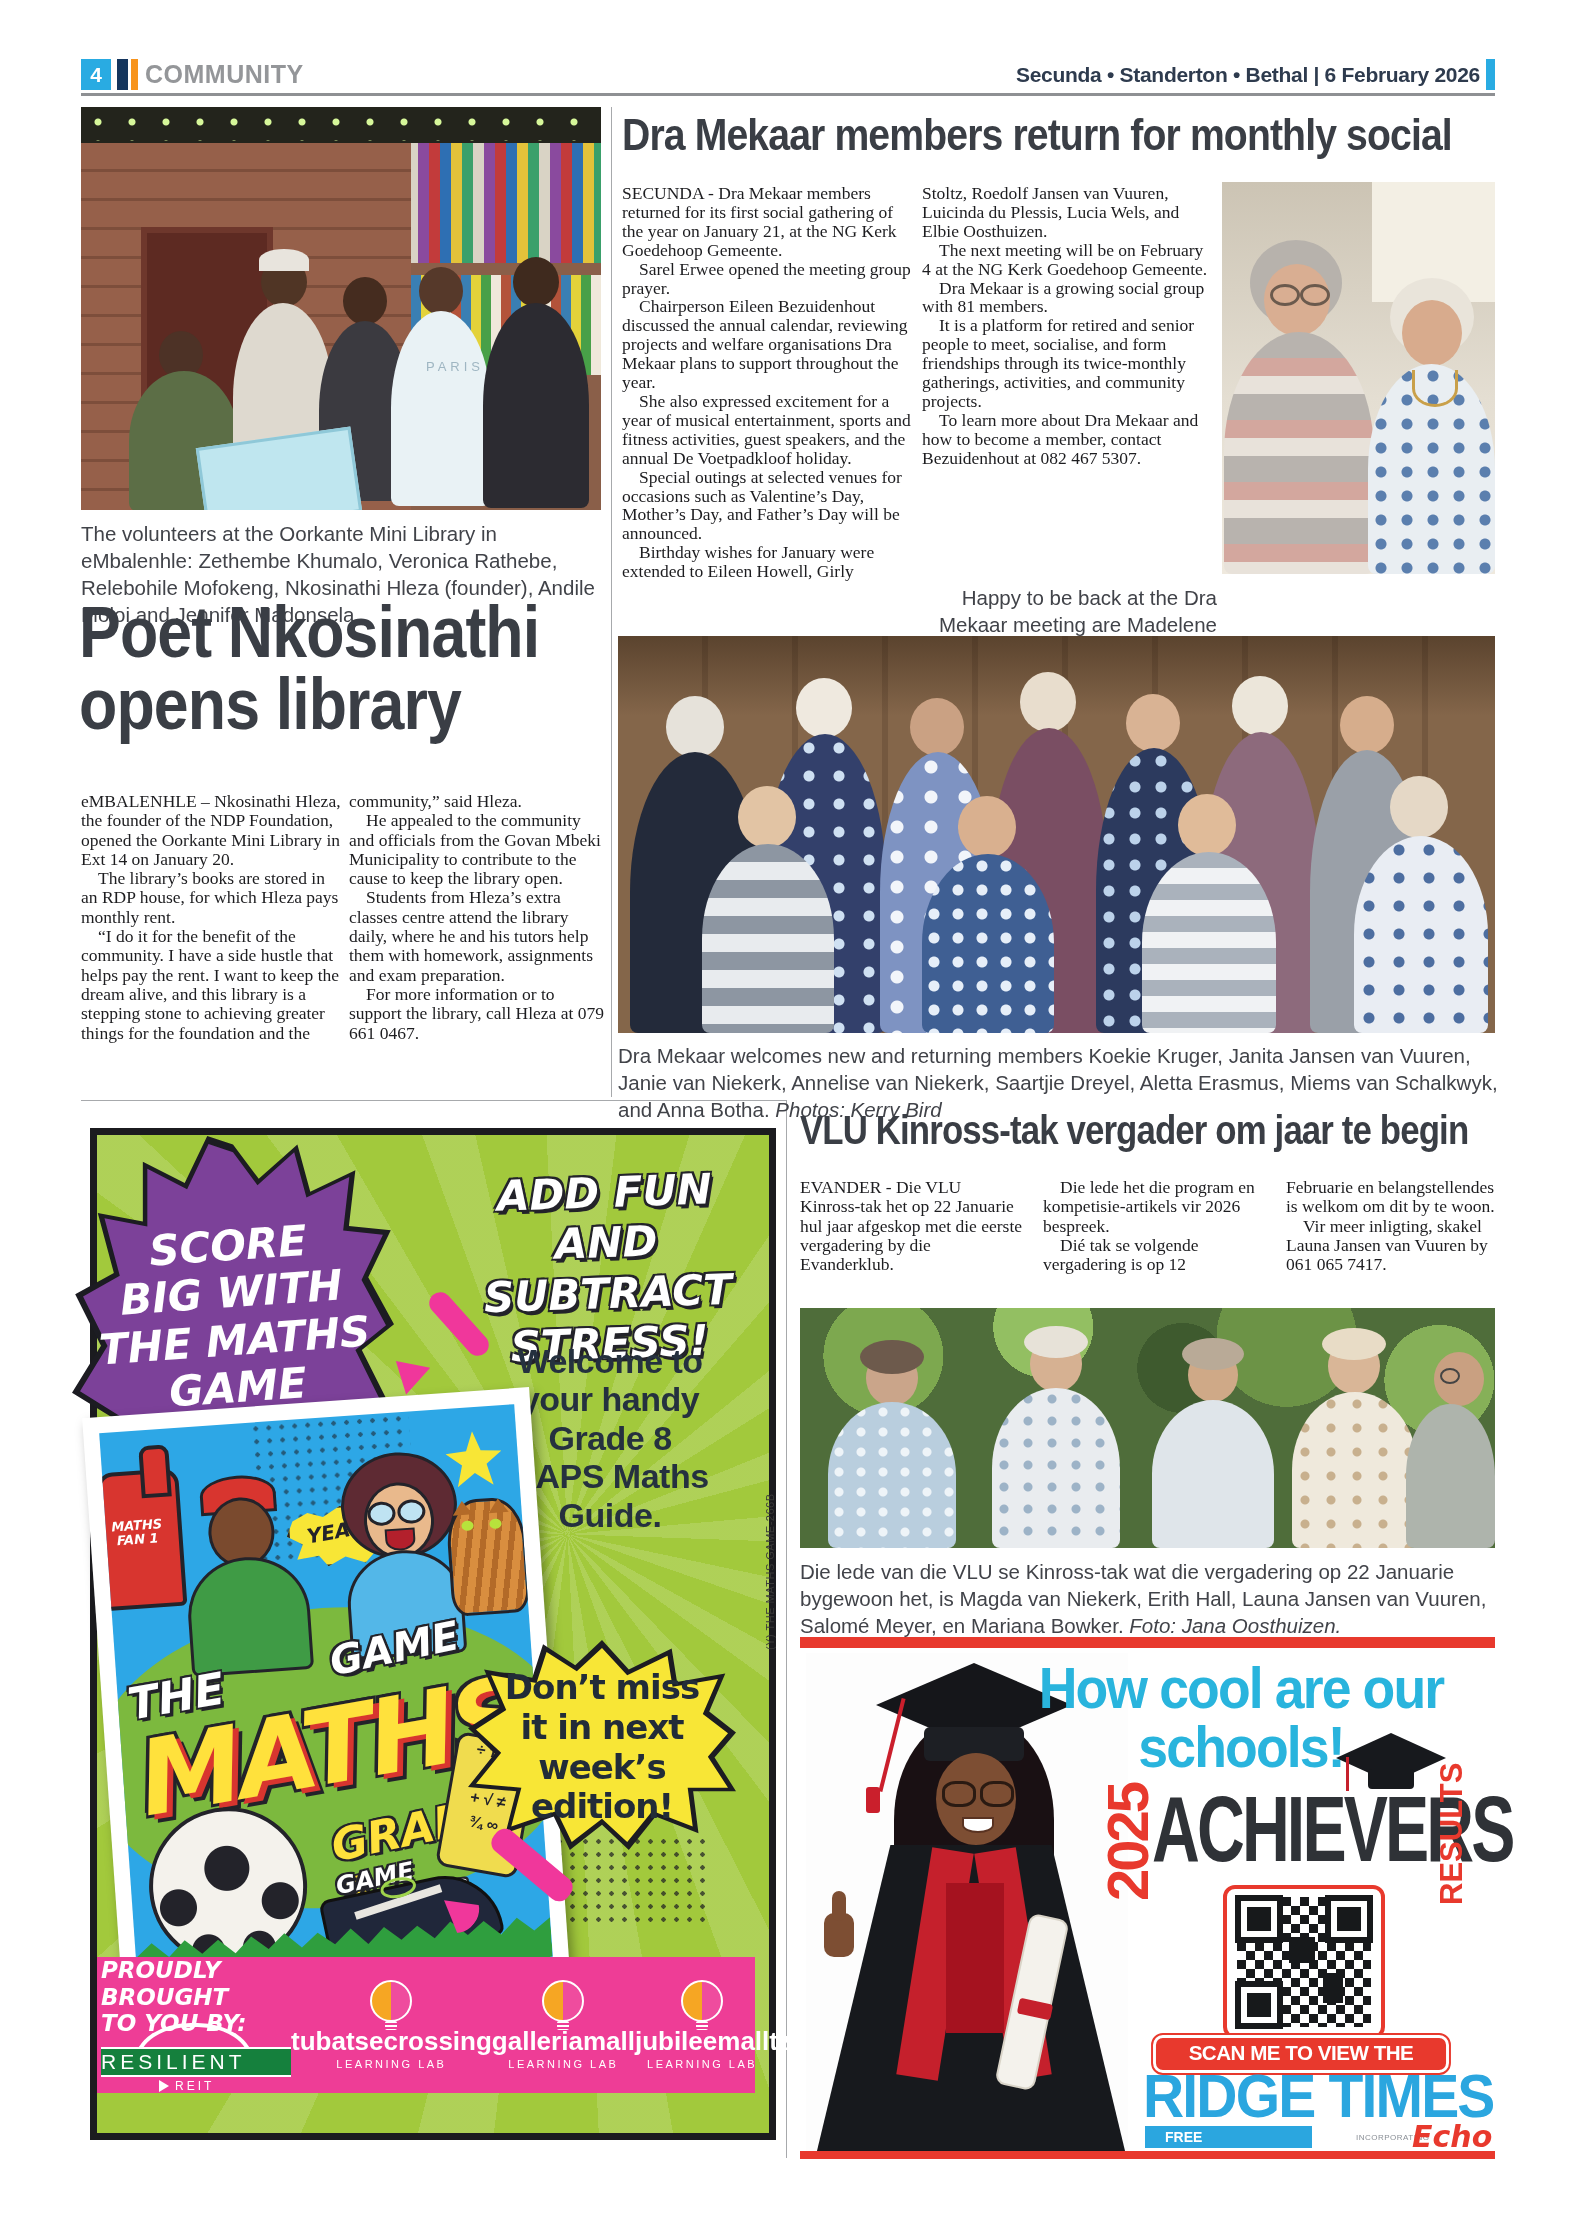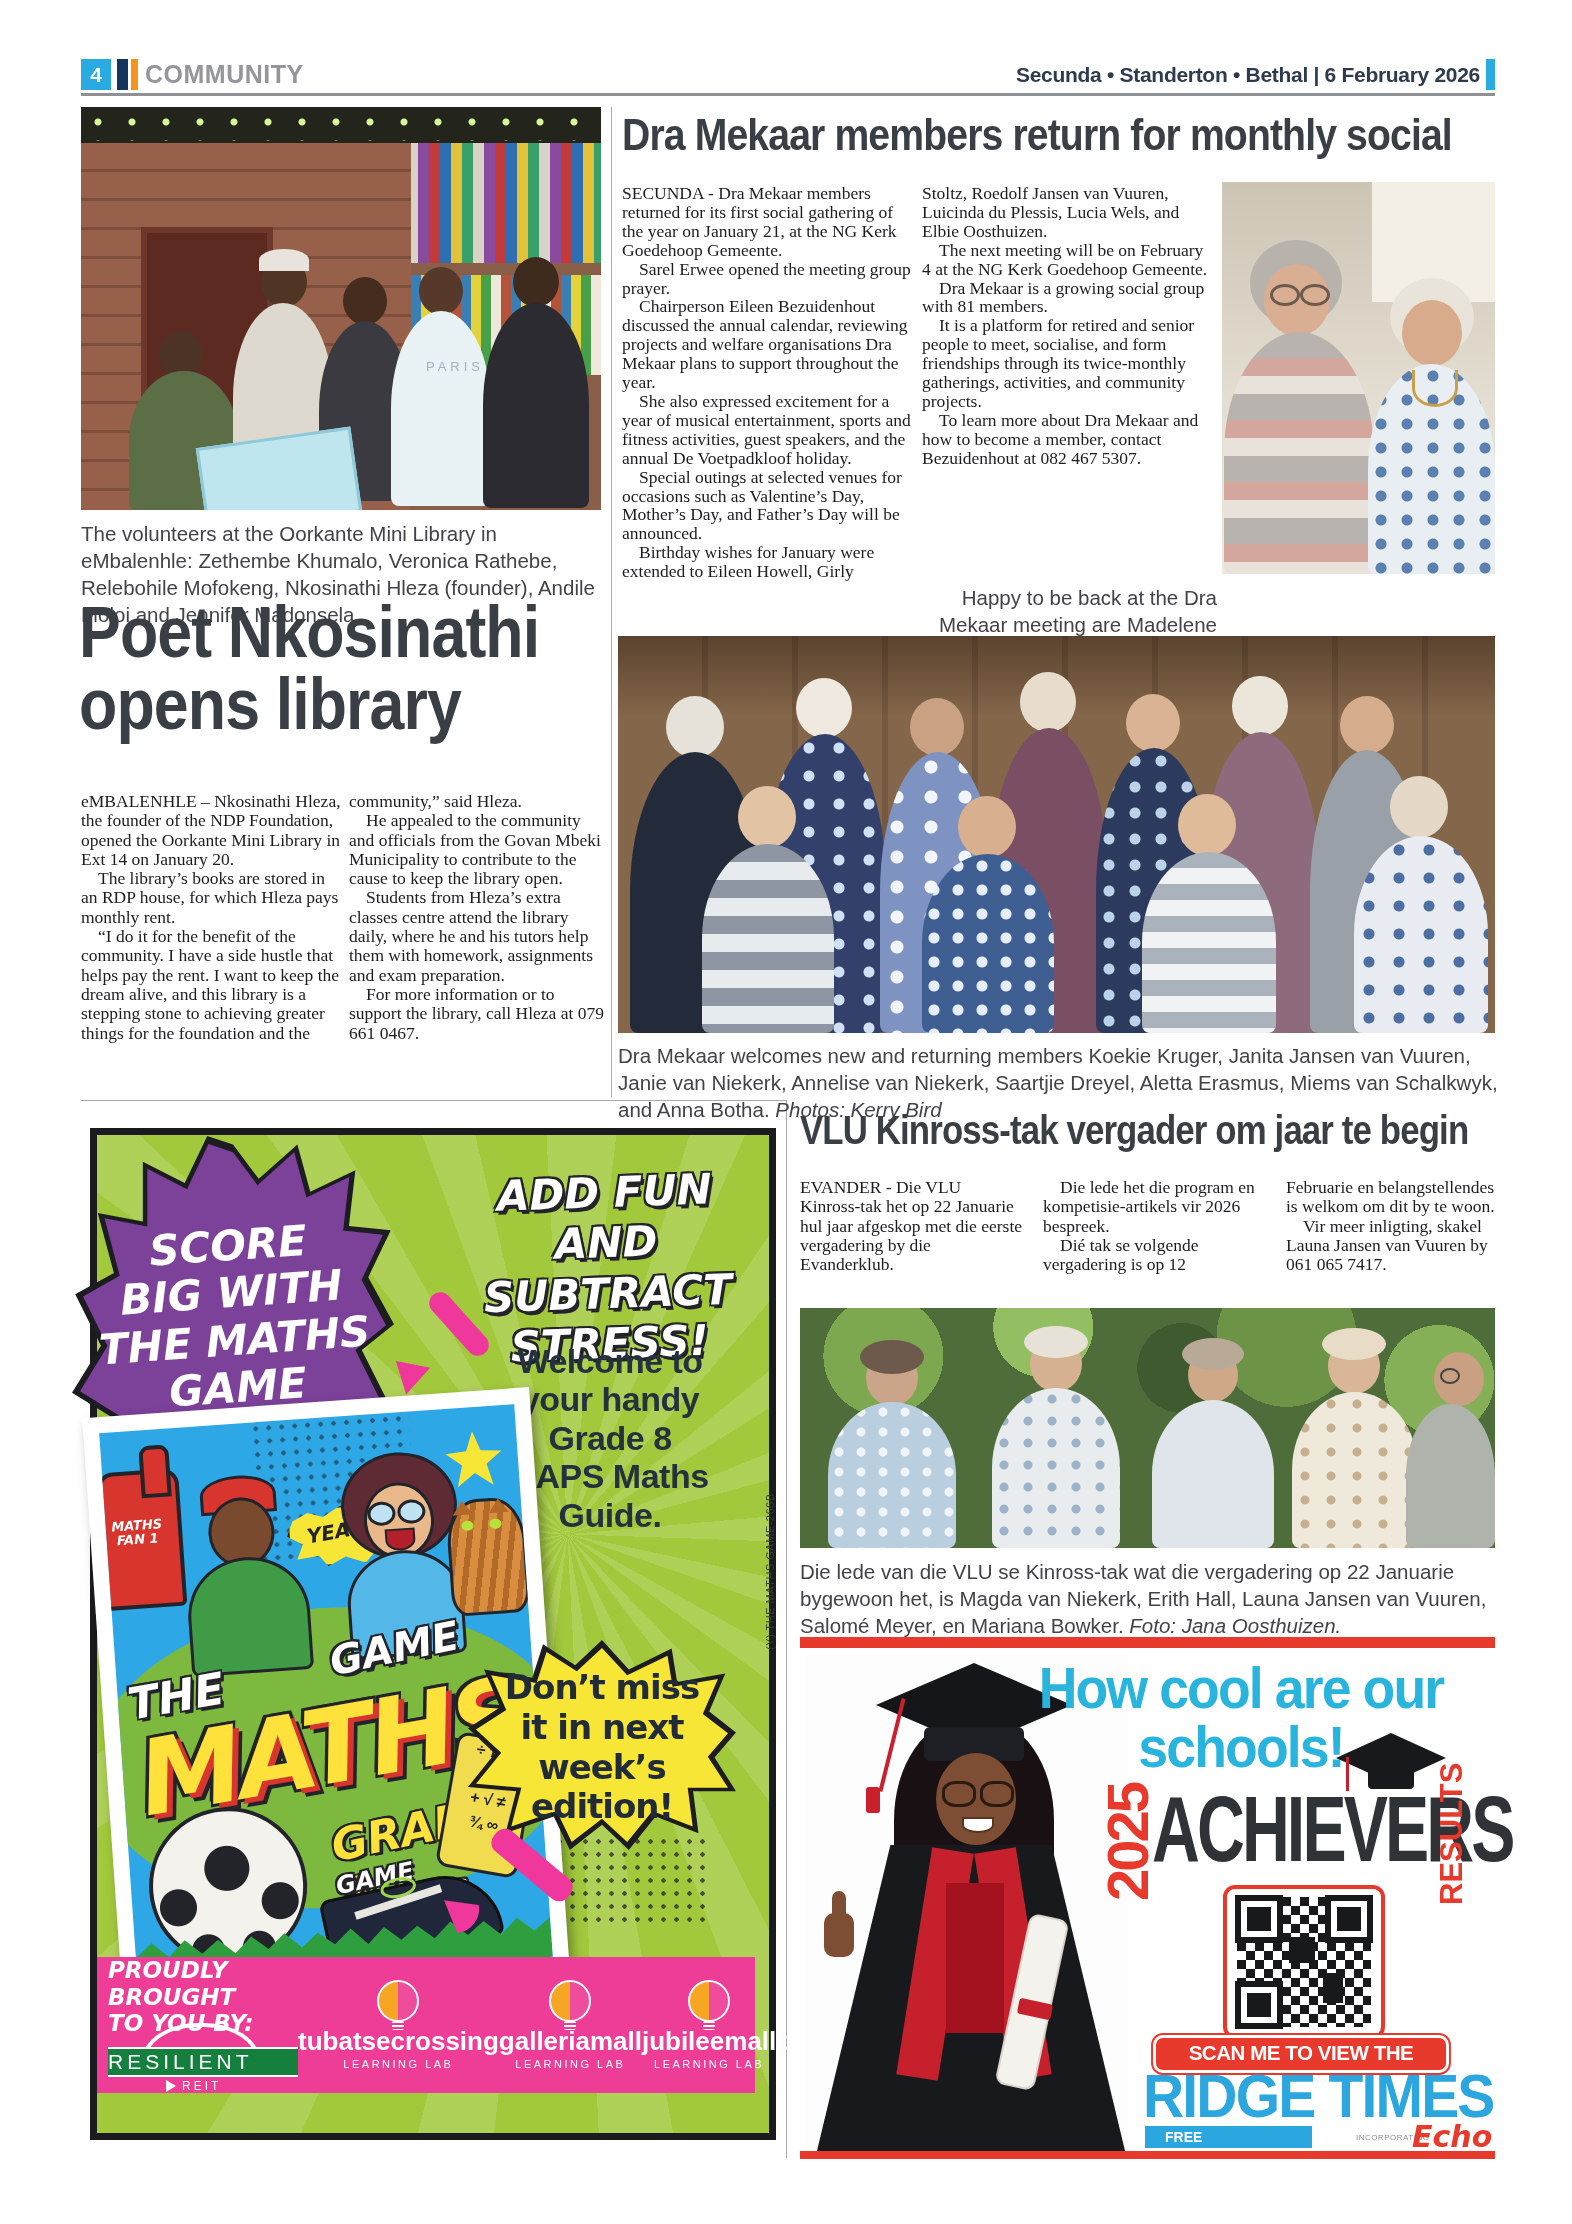--- a/index.html
+++ b/index.html
@@ -285,21 +285,21 @@
       <div>edition!</div>
     </div>
   </div>
 
   <div class="abs parrow" style="left:440px;top:1838px;width:130px;height:110px;">
     <div class="shaft" style="left:44px;top:14px;width:96px;height:26px;transform:rotate(40deg);"></div>
     <div class="head" style="left:0px;top:52px;border-width:22px 38px 22px 0;border-right-color:#f0379b;transform:rotate(38deg);"></div>
   </div>
 
   <div class="abs" style="left:97px;top:1957px;width:658px;height:136px;background:#ee3d96;display:flex;align-items:center;">
-    <div style="width:228px;padding-left:11px;">
+    <div style="width:228px;padding-left:4px;">
       <div class="comic" style="color:#fff;font-size:23px;line-height:1.15;">
         <div>PROUDLY BROUGHT</div>
         <div>TO YOU BY:</div>
       </div>
       <div style="position:relative;margin-top:10px;width:190px;">
         <div style="position:absolute;left:34px;top:-24px;width:110px;height:34px;border:4px solid #fff;border-bottom:none;border-radius:70px 70px 0 0/48px 48px 0 0;"></div>
         <div style="color:#fff;font-size:21px;letter-spacing:4px;border-top:2px solid #fff;border-bottom:2px solid #fff;padding:1px 0;position:relative;background:#15803d;">RESILIENT</div>
         <div style="color:#fff;font-size:12px;letter-spacing:3px;margin:2px 0 0 58px;"><span style="display:inline-block;width:0;height:0;border:6px solid transparent;border-left:10px solid #fff;vertical-align:middle;"></span><span>REIT</span></div>
       </div>
     </div>

